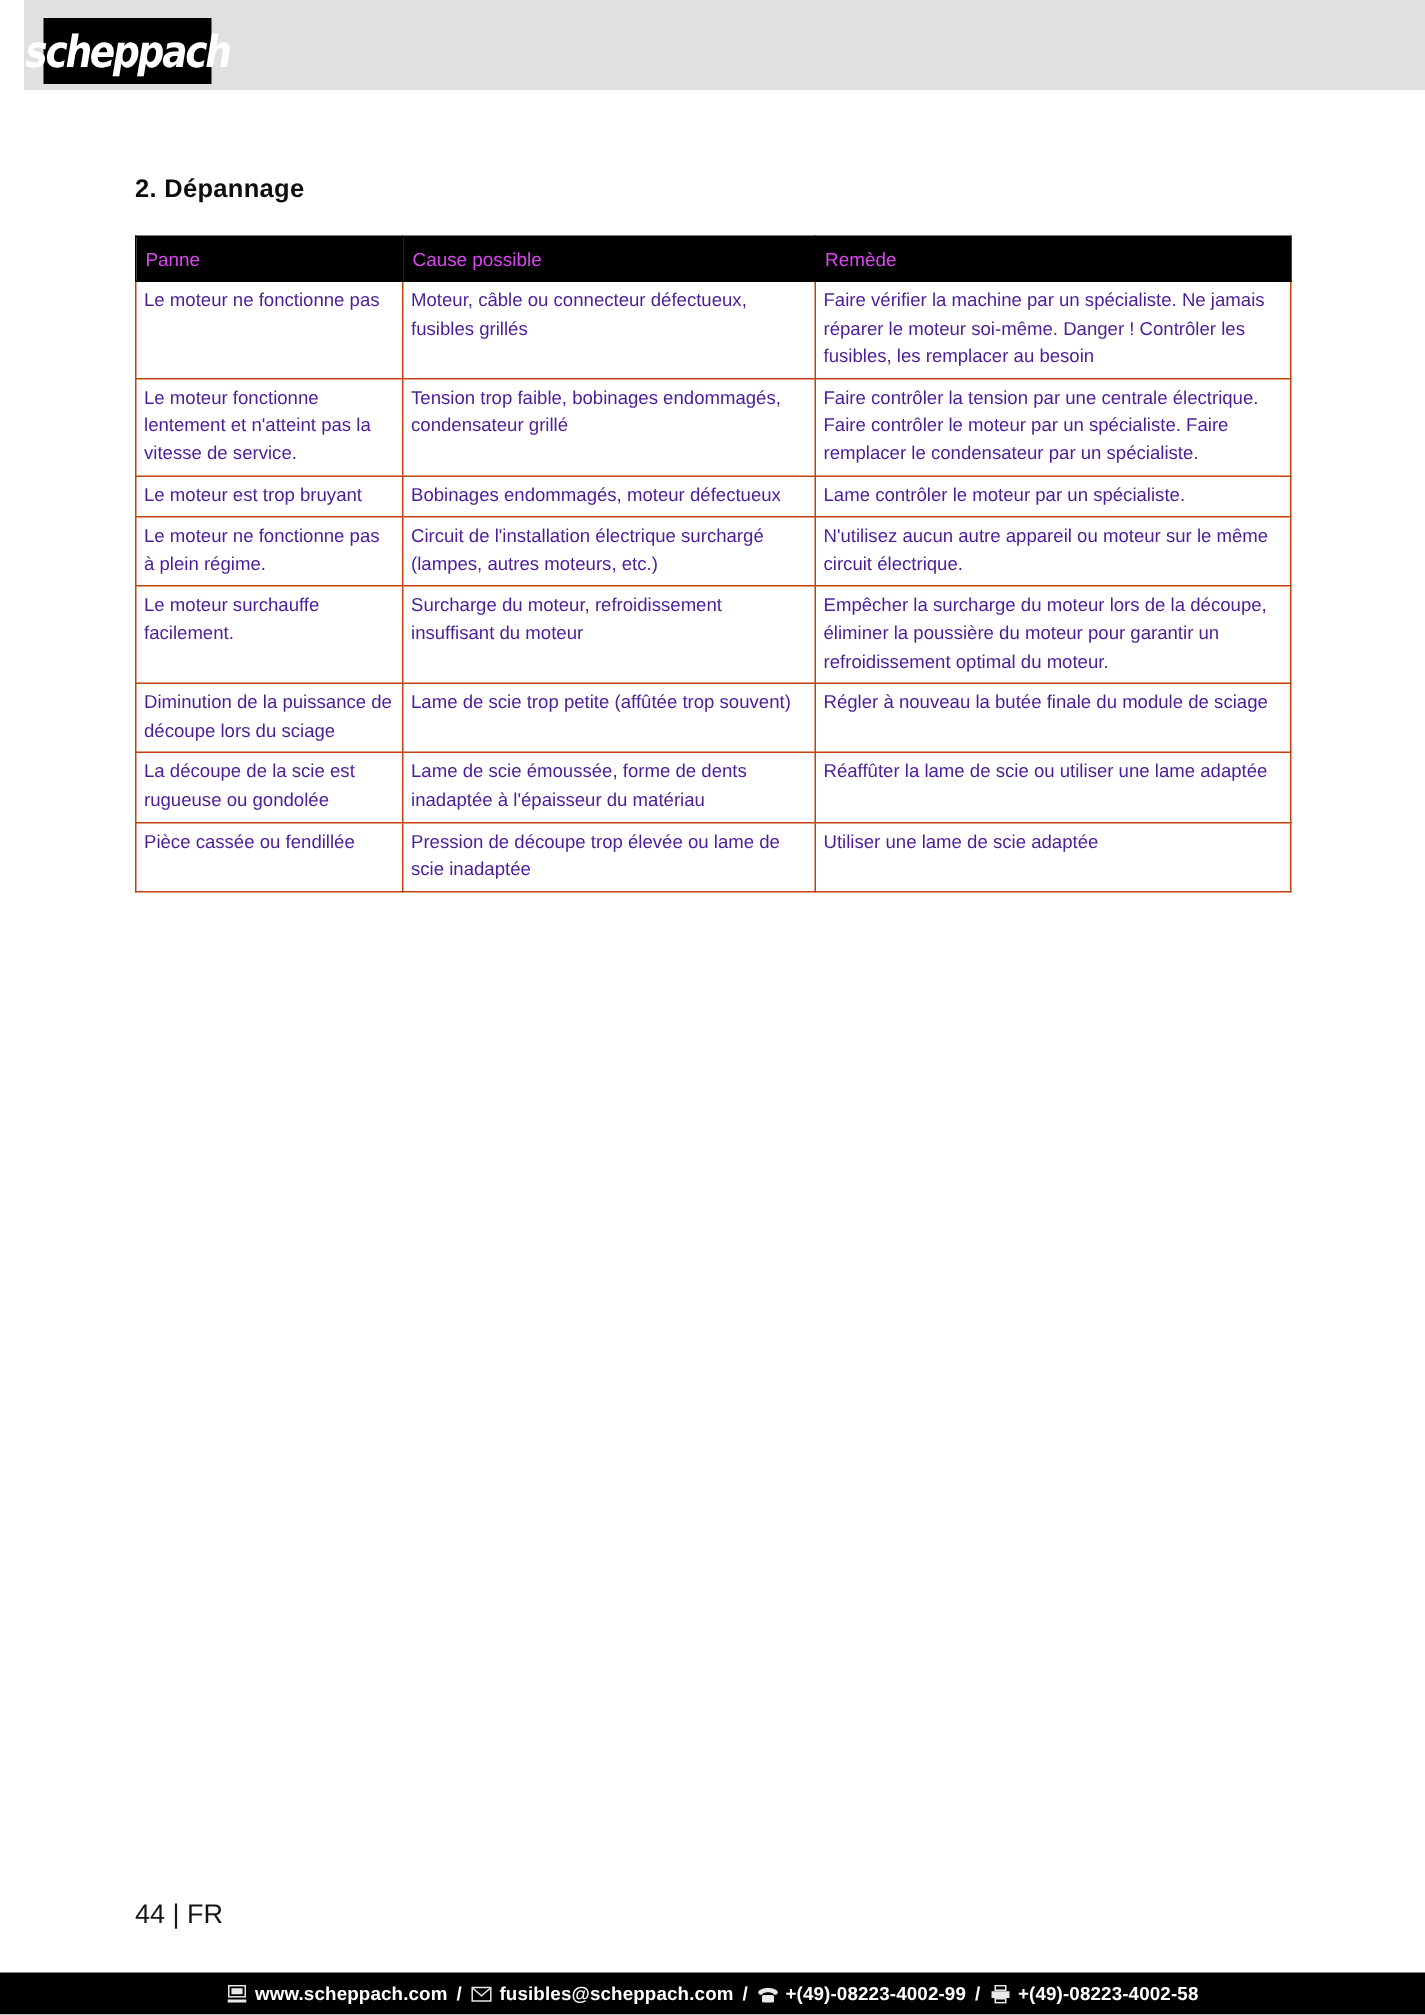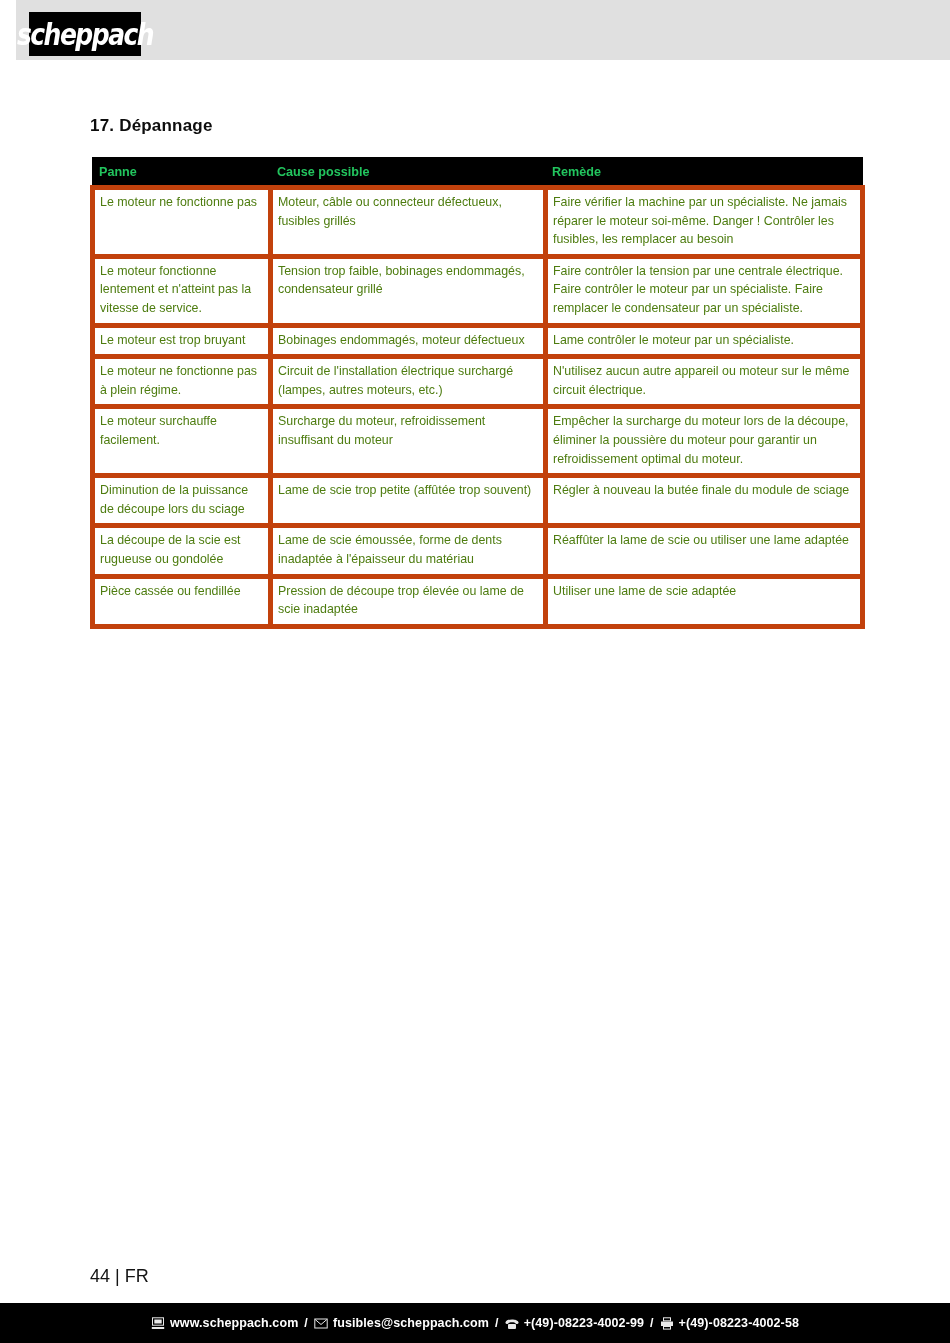--- a/index.html
+++ b/index.html
@@ -44,49 +44,49 @@
 
   
   .trouble-table {
     position:absolute; top:157px; left:90px;
     width:770px;
     border-collapse:collapse;
     table-layout:fixed;
   }
   .trouble-table th {
     background:#000;
-    color:#22c55e;
+    color:#d946ef;
     font-size:12.6px;
-    font-weight:bold;
+    font-weight:normal;
     text-align:left;
     height:30px;
     padding:6px 5px 6px 6px;
     border:1px solid #000;
   }
   .trouble-table td {
-    border:5px solid #c2410c;
+    border:1px solid #c2410c;
     vertical-align:top;
     font-size:12.4px;
     line-height:18.6px;
     padding:3px 5px 5px 5px;
-    color:#4d7c0f;
+    color:#4c1d95;
     hyphens:manual;
     overflow-wrap:break-word;
   }
 
   
   .page-number {
     position:absolute; top:1266px; left:90px;
     font-size:18px; color:#141414;
   }
 
   
   .footer-bar {
     position:absolute; bottom:0; left:0;
-    width:950px; height:40px;
+    width:950px; height:28px;
     background:#000;
     display:flex; align-items:center; justify-content:center;
     color:#fff;
     font-size:12.5px;
     font-weight:bold;
     letter-spacing:0.1px;
   }
   .footer-item { display:flex; align-items:center; gap:5px; white-space:nowrap; }
   .footer-sep { margin:0 6px; }
   .footer-icon { display:inline-block; width:14px; height:13px; }
@@ -94,21 +94,21 @@
 </style>
 </head>
 <body>
 
 <div class="top-band">
   <div class="logo-box">
     <span class="logo-text">scheppach</span>
   </div>
 </div>
 
-<div class="page-title">17. Dépannage</div>
+<div class="page-title">2. Dépannage</div>
 
 <table class="trouble-table">
   <colgroup>
     <col style="width:178px">
     <col style="width:275px">
     <col style="width:317px">
   </colgroup>
   <thead>
     <tr>
       <th>Panne</th>

